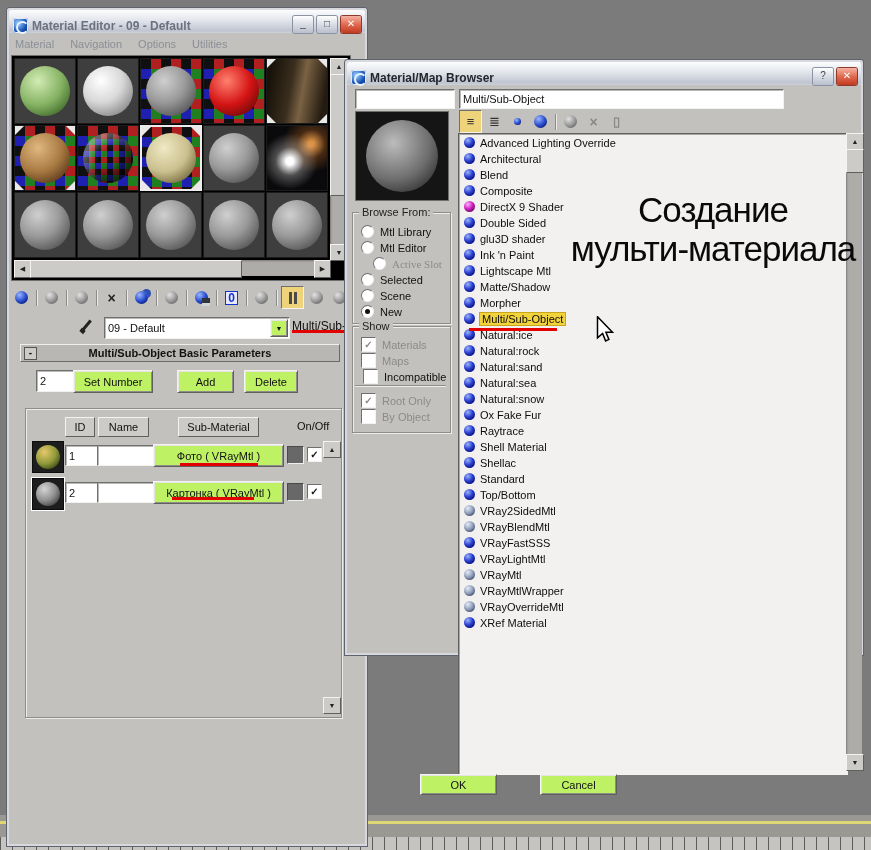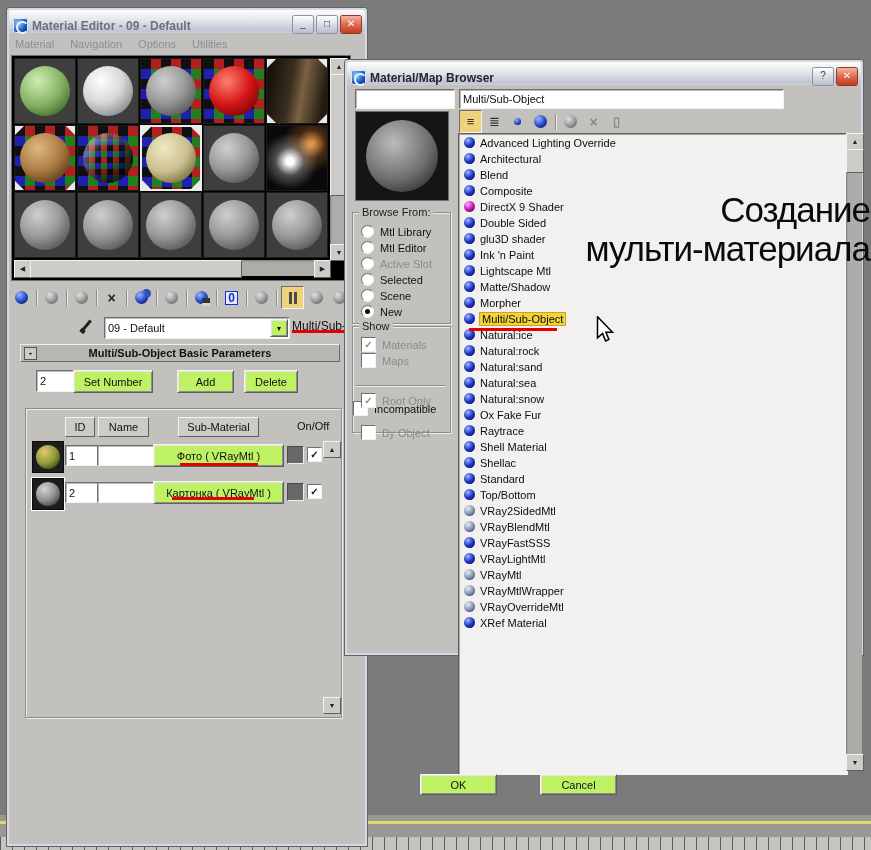--- a/index.html
+++ b/index.html
@@ -94,21 +94,21 @@
   .mat-ico{width:11px;height:11px;border-radius:50%;flex:0 0 auto}
   .ico-blue{background:radial-gradient(circle at 35% 30%,#9db6ff,#2a3fd0 45%,#000060 90%)}
   .ico-magenta{background:radial-gradient(circle at 35% 30%,#ffb0ff,#d020c0 45%,#500050 90%)}
   .ico-steel{background:radial-gradient(circle at 35% 30%,#e6ecf6,#8a9ab8 50%,#2e3a55 90%)}
   .mat-label{font-size:11px;color:#0d0d0d;white-space:nowrap}
   .mat-label.hl-yellow{background:#f2d33c;box-shadow:0 0 0 1px #caa61e;padding:0 2px}
   .preview{position:absolute;left:10px;top:51px;width:92px;height:88px;background:#151515;border:1px solid #6f6f6f;
            display:flex;align-items:center;justify-content:center}
   .preview .psph{width:72px;height:72px;border-radius:50%;background:radial-gradient(circle at 38% 32%,#bcbcbc,#6e6e6e 55%,#1e1e1e 95%)}
   
-  #annotation{position:absolute;left:556px;top:190px;width:314px;text-align:right;font-size:35px;line-height:39px;
+  #annotation{position:absolute;left:556px;top:190px;width:314px;text-align:center;font-size:35px;line-height:39px;
               color:#0a0a0a;z-index:7;letter-spacing:-1px}
   #cursor{position:absolute;left:596px;top:316px;z-index:8}
   
   #trackbar{position:absolute;left:0;top:815px;width:871px;height:35px;background:#9a9893}
   #trackbar .yline{position:absolute;left:0;top:6px;width:100%;height:3px;background:#ded773}
   #trackbar .ruler{position:absolute;left:0;top:22px;width:100%;height:13px;background:#c6c4c0;
     background-image:repeating-linear-gradient(90deg,#5c5c5c 0 1px,rgba(0,0,0,0) 1px 12px)}
 </style>
 </head>
 <body>
@@ -331,21 +331,21 @@
       <span class="group-label">Browse From:</span>
       <div id="browse-list">
           <div class="radio-row" style="left: 8px; top: 12px;">
             <span class="radio"></span>
             <span>Mtl Library</span>
           </div>
           <div class="radio-row" style="left: 8px; top: 28px;">
             <span class="radio"></span>
             <span>Mtl Editor</span>
           </div>
-          <div class="radio-row dis" style="left: 8px; top: 44px;">
+          <div class="radio-row dis" style="left: 20px; top: 44px; font-family: Liberation Serif, serif;">
             <span class="radio"></span>
             <span>Active Slot</span>
           </div>
           <div class="radio-row" style="left: 8px; top: 60px;">
             <span class="radio"></span>
             <span>Selected</span>
           </div>
           <div class="radio-row" style="left: 8px; top: 76px;">
             <span class="radio"></span>
             <span>Scene</span>
@@ -361,32 +361,32 @@
       <span class="group-label">Show</span>
       <div id="show-list">
           <div class="chk-row dis" style="left: 8px; top: 10px;">
             <span class="chk dim">✓</span>
             <span>Materials</span>
           </div>
           <div class="chk-row dis" style="left: 8px; top: 26px;">
             <span class="chk dim"></span>
             <span>Maps</span>
           </div>
-          <div class="chk-row" style="left: 0; top: 42px; margin-top: 32px;">
+          <div class="chk-row" style="left: 10px; top: 42px;">
             <span class="chk"></span>
             <span>Incompatible</span>
           </div>
         </div>
       <div class="abs" style="left:2px;top:58px;width:91px;height:1px;background:#8f8d89;box-shadow:0 1px 0 #ececea"></div>
       <div id="show-list2">
           <div class="chk-row dis" style="left: 8px; top: 66px;">
             <span class="chk dim">✓</span>
             <span>Root Only</span>
           </div>
-          <div class="chk-row dis" style="left: 8px; top: 82px; margin-top: 16px;">
+          <div class="chk-row dis" style="left: 8px; top: 82px;">
             <span class="chk dim"></span>
             <span>By Object</span>
           </div>
         </div>
     </div>
 
     <div class="inset" style="position:absolute;left:114px;top:29px;width:317px;height:18px;background:#fff">
       <span>Multi/Sub-Object</span>
     </div>
     <div id="mmb-toolbar" style="position:absolute;left:114px;top:51px;height:21px;display:flex;align-items:center;gap:2px">

